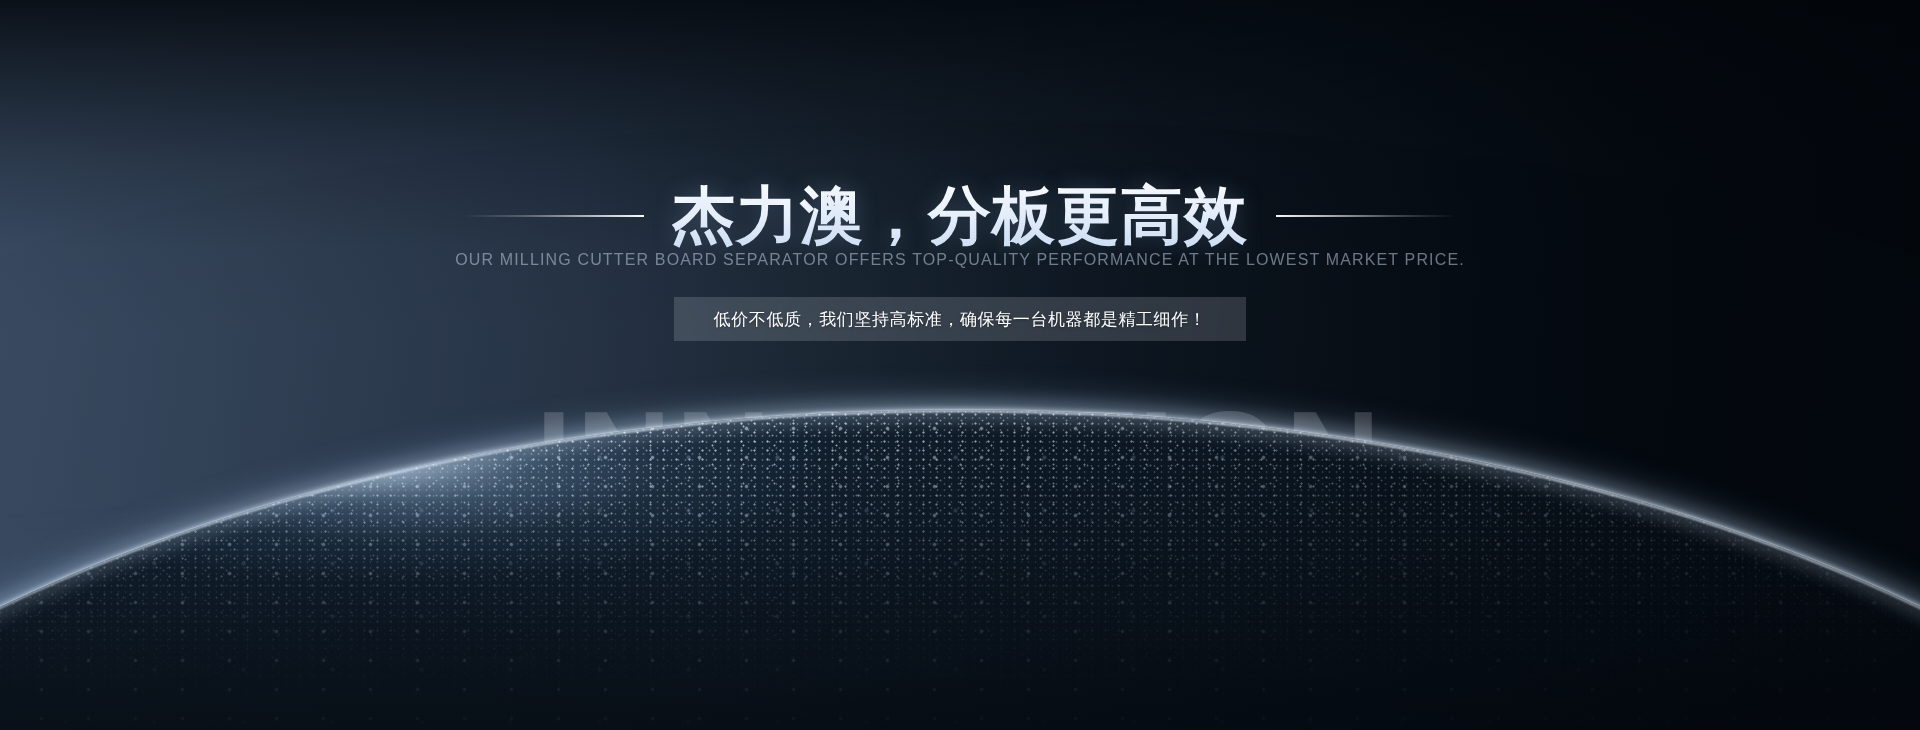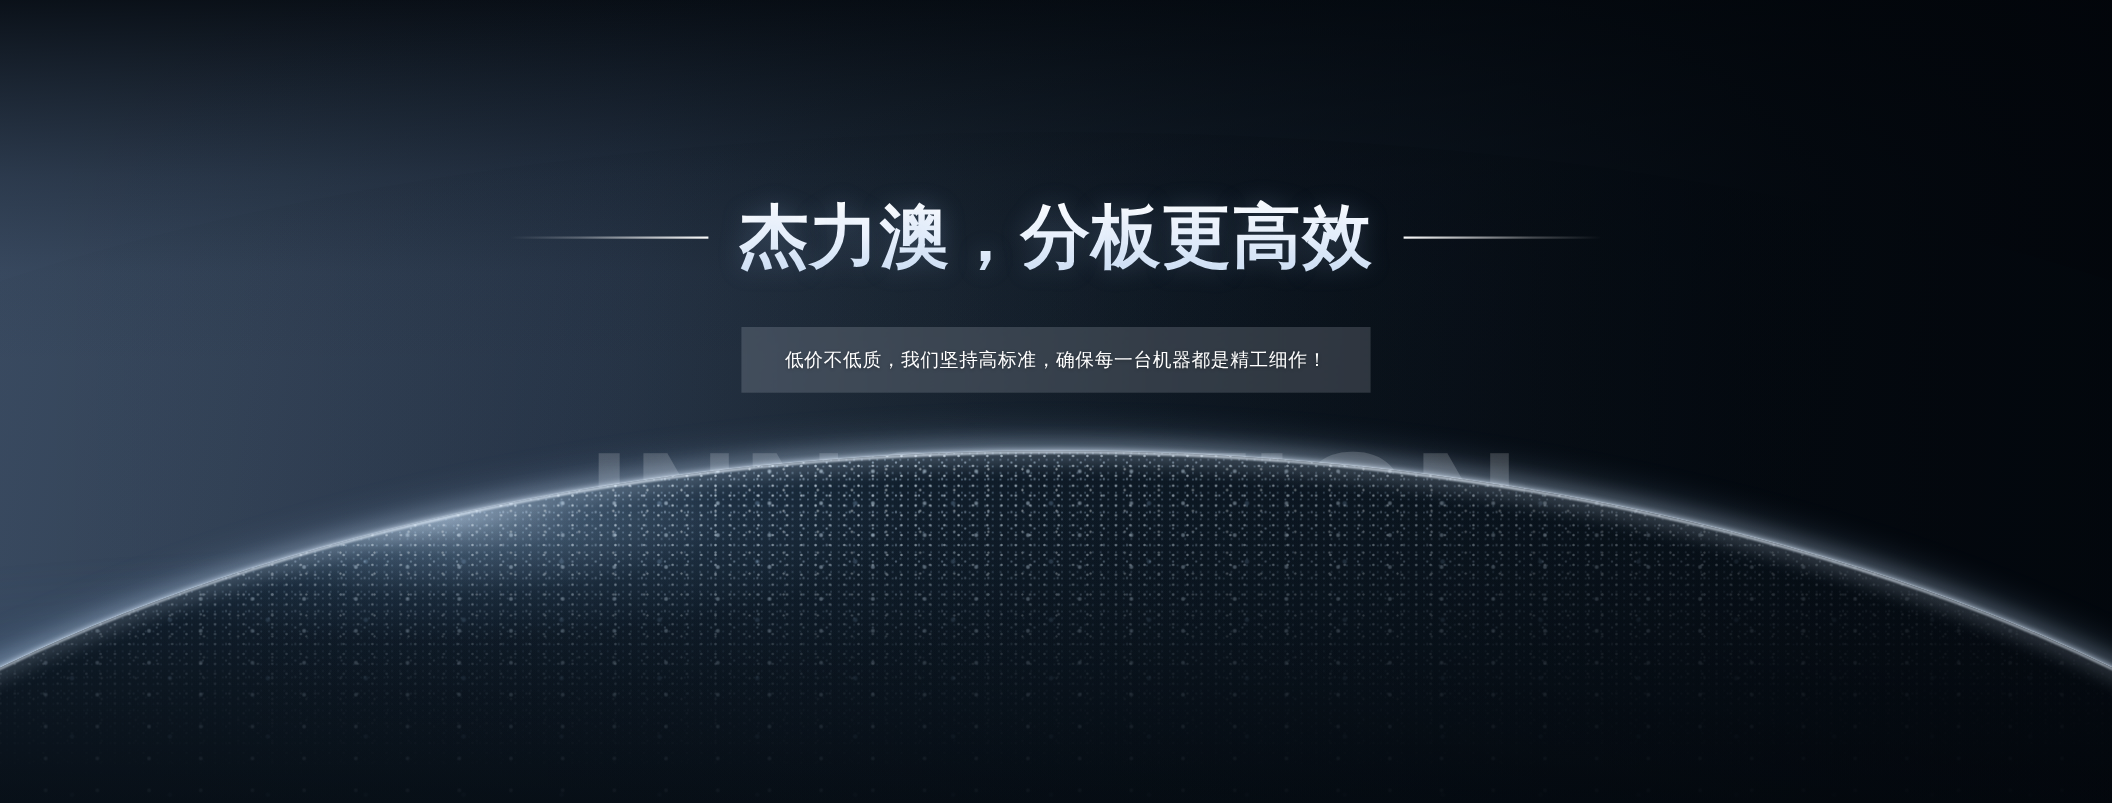--- a/index.html
+++ b/index.html
@@ -340,21 +340,21 @@
     color: rgba(200,214,232,0.52);
     white-space: nowrap;
   }
 
   .promo-bar {
     position: absolute;
     left: 50%;
     transform: translateX(-50%);
     top: 297px;
     width: 572px;
-    height: 60px;
+    height: 44px;
     display: flex;
     align-items: center;
     justify-content: center;
     background: rgba(232,240,252,0.17);
     backdrop-filter: blur(1px);
   }
   .promo-text {
     font-size: 17px;
     font-weight: 400;
     letter-spacing: 0.6px;
@@ -388,19 +388,20 @@
   </div>
 
   <div class="content">
 
     <div class="title-row">
       <span class="rule rule-left"></span>
       <h1 class="hero-title">杰力澳，分板更高效</h1>
       <span class="rule rule-right"></span>
     </div>
 
+    <div class="hero-subtitle">OUR MILLING CUTTER BOARD SEPARATOR OFFERS TOP-QUALITY PERFORMANCE AT THE LOWEST MARKET PRICE.</div>
 
     <div class="promo-bar">
       <span class="promo-text">低价不低质，我们坚持高标准，确保每一台机器都是精工细作！</span>
     </div>
 
   </div>
 </div>
 
 </body></html>

